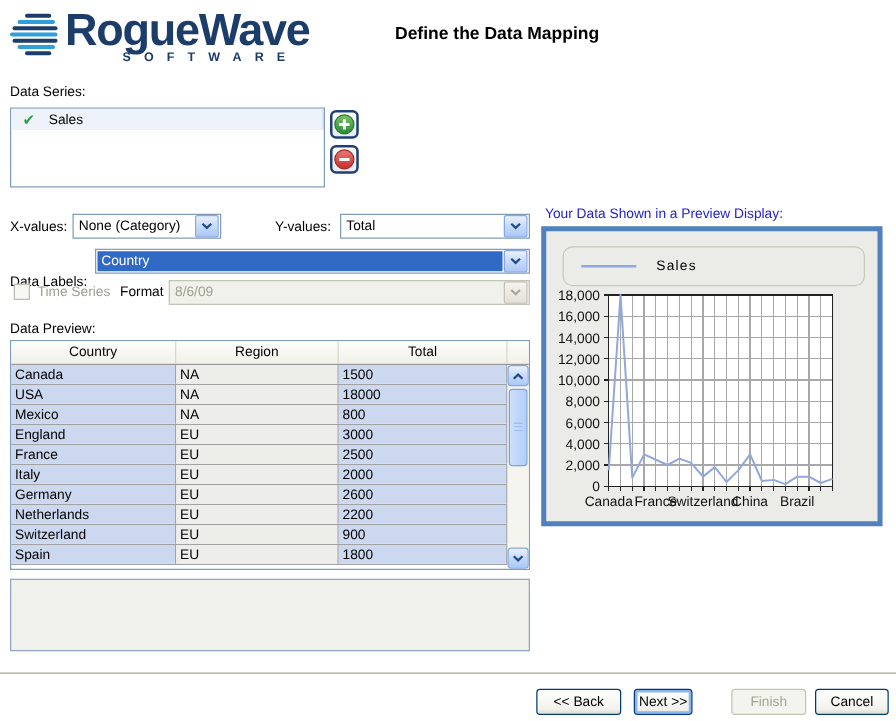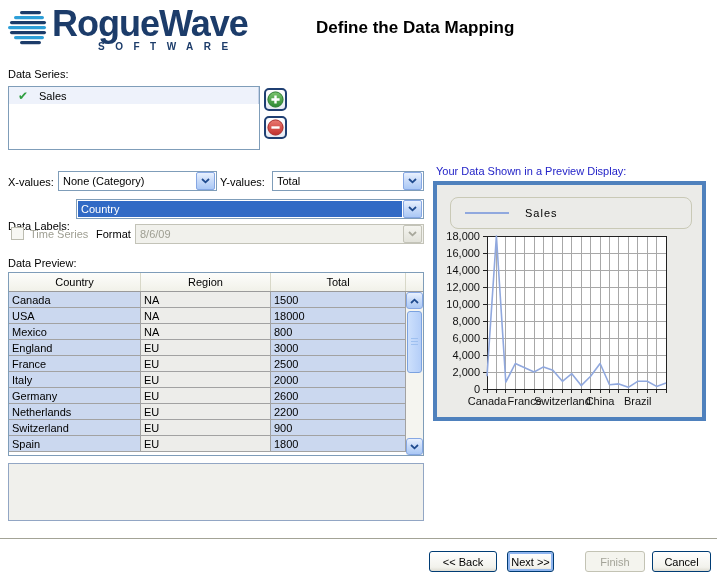--- a/index.html
+++ b/index.html
@@ -6,21 +6,21 @@
   .screen{
     position:relative;width:717px;height:577px;background:#fff;overflow:hidden;
     font-family:"Liberation Sans",sans-serif;font-size:11px;color:#000;
   }
   
   .logo{position:absolute;left:8px;top:6px;display:flex;align-items:flex-start;}
   .logo-waves{margin-top:2px;}
   .logo-textwrap{margin-left:4px;line-height:1;}
   .logo-main{font-size:36px;font-weight:bold;color:#1c3c6a;letter-spacing:-1px;}
   .logo-sub{display:block;font-size:10px;font-weight:bold;color:#1c3c6a;letter-spacing:10.5px;margin-left:46px;margin-top:0;}
-  .page-title{position:absolute;left:316px;top:18px;font-size:17px;font-weight:bold;color:#000;}
+  .page-title{position:absolute;left:316px;top:18px;font-size:14px;font-weight:bold;color:#000;}
 
   
   .lbl{position:absolute;color:#000;}
   .lbl-disabled{color:#9e9e92;}
 
   
   .listbox{position:absolute;left:8px;top:86px;width:250px;height:62px;background:#fff;border:1px solid #7F9DB9;}
   .list-item{height:17px;display:flex;align-items:center;background:#eef2fb;border-right:1px solid #c6d3ea;}
   .check-icon{color:#2e9e40;font-size:12px;margin-left:9px;width:16px;}
   .list-item-text{margin-left:5px;color:#000;}
@@ -134,21 +134,21 @@
         <stop offset="0" stop-color="#ea7a72"></stop>
             <stop offset="1" stop-color="#c22f2d"></stop>
           </linearGradient>
         </defs>
       <circle cx="8.5" cy="8.5" r="7.6" fill="url(#rg)" stroke="#a82a28"></circle>
       <path d="M4.4 8.5 H12.6" stroke="#fff" stroke-width="2.4"></path>
     </svg>
   </button>
 
   <div class="lbl" style="left:8px;top:176px;">X-values:</div>
-  <div class="combo" style="left:58px;top:171px;width:159px;">
+  <div class="combo" style="left:58px;top:171px;width:119px;">
     <span class="combo-text">None (Category)</span>
     <span class="combo-btn">
       <svg width="9" height="6" viewBox="0 0 9 6">
           <path d="M1 1 L4.5 4.3 L8 1" fill="none" stroke="#1f4b8e" stroke-width="1.8"></path>
         </svg>
     </span>
   </div>
   <div class="lbl" style="left:220px;top:176px;">Y-values:</div>
   <div class="combo" style="left:272px;top:171px;width:152px;">
     <span class="combo-text">Total</span>

